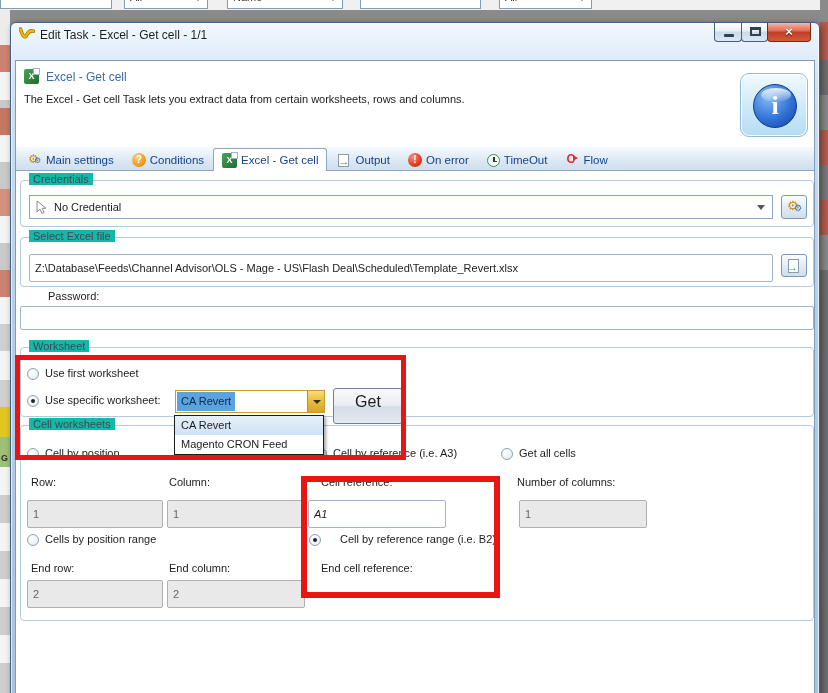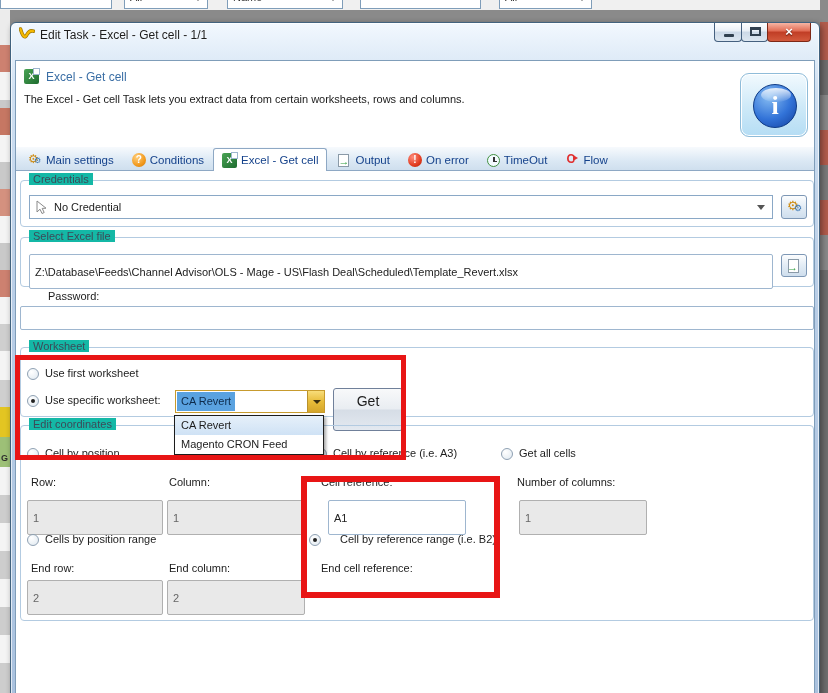--- a/index.html
+++ b/index.html
@@ -76,21 +76,21 @@
   .i-clock { border-radius:50%; width:13px; height:13px; background:#f3fbff; border:1.5px solid #3f8f3f; }
   .i-clock::before { content:""; position:absolute; left:5.5px; top:2.5px; width:1.5px; height:4.5px; background:#333; }
   .i-clock::after { content:""; position:absolute; left:5.5px; top:6px; width:4px; height:1.5px; background:#333; }
   .i-flow::before { content:"C"; position:absolute; left:1px; top:-1px; font-size:12px; font-weight:bold; color:#e03030; }
   .i-flow::after { content:""; position:absolute; right:1px; top:2px; width:0; height:0; border-top:3px solid transparent; border-bottom:3px solid transparent; border-left:5px solid #e03030; }
 
   
   .grp { position:absolute; border:1px solid #b3cbe1; border-radius:4px; }
   .grp-label { position:absolute; top:-8px; left:8px; background:#14b8a6; padding:0 4px; font-size:11px; color:#3c4a58; white-space:nowrap; }
   .lbl { position:absolute; font-size:11px; color:#1c1c1c; white-space:nowrap; }
-  .fld { position:absolute; height:35px; border:1px solid #9eb6cf; background:#fff; border-radius:2px;
+  .fld { position:absolute; height:28px; border:1px solid #9eb6cf; background:#fff; border-radius:2px;
     font-family:"Liberation Sans","DejaVu Sans",sans-serif; font-size:11px; color:#222; padding:0 5px; }
   .fld.dis { background:#e9e9e9; border-color:#b0b0b0; color:#666; }
   .radio { position:absolute; width:12px; height:12px; border:1px solid #8fa1b3; border-radius:50%;
     background:radial-gradient(circle at 35% 30%,#ffffff,#dfe8f0); }
   .radio.sel::after { content:""; position:absolute; left:3px; top:3px; width:4px; height:4px; border-radius:50%; background:#222; }
 
   .grp-cred { left:4px; top:119px; width:794px; height:47px; }
   .cred-combo { position:absolute; left:8px; top:14px; width:744px; height:24px; border:1px solid #8aa8c6; background:#fff; }
   .cred-combo .txt { position:absolute; left:24px; top:5px; font-size:11px; color:#222; }
   .cursor-svg { position:absolute; left:5px; top:4px; }
@@ -109,22 +109,22 @@
   .pwd-label { left:20px; top:229px;margin-left:12px; }
   .pwd-input { left:4px; top:245px; width:794px; height:24px; }
 
   .grp-ws { left:4px; top:286px; width:794px; height:70px; }
   .ws-combo { position:absolute; left:154px; top:42px; width:150px; height:23px; border:1px solid #c79b2e; background:#fff; }
   .ws-combo .seltext { position:absolute; left:1px; top:1px; height:19px; padding:3px 4px 0 4px; background:#5aa2e0; color:#0d2a4a; font-size:11px; white-space:nowrap; }
   .ws-combo .arrowbtn { position:absolute; right:0; top:0; width:17px; height:21px; border-left:1px solid #b8912c;
     background:linear-gradient(180deg,#f8dd7a,#e7bc3a 50%,#d4a52b); }
   .ws-combo .arrowbtn::after { content:""; position:absolute; left:5px; top:9px; width:0; height:0;
     border-left:4px solid transparent; border-right:4px solid transparent; border-top:4px solid #3a2f10; }
-  .get-btn { position:absolute; left:312px; top:40px; width:70px; height:43px; border:1px solid #70809a; border-radius:3px;
-    background:linear-gradient(180deg,#f8f9fa,#e9edf2 48%,#d6dde6 52%,#e3e9f0); font-size:14px; color:#1c1c1c; text-align:center; line-height:25px; }
+  .get-btn { position:absolute; left:312px; top:40px; width:70px; height:36px; border:1px solid #70809a; border-radius:3px;
+    background:linear-gradient(180deg,#f8f9fa,#e9edf2 48%,#d6dde6 52%,#e3e9f0); font-size:16px; color:#1c1c1c; text-align:center; line-height:25px; }
 
   .ws-drop { position:absolute; left:158px; top:354px; width:150px; background:#fff; border:1px solid #1c1c1c;
     box-shadow:2px 2px 3px rgba(0,0,0,.35); z-index:30; }
   .ws-item { height:19px; line-height:19px; padding-left:6px; font-size:11px; color:#1c1c1c; white-space:nowrap; }
   .ws-item.hl { background:linear-gradient(180deg,#e6f0fa,#cfe2f5); }
 
   .grp-cc { left:4px; top:364px; width:794px; height:196px; }
 
   
   .annot { position:absolute; z-index:60; border-style:solid; border-color:#e81515; }
@@ -241,37 +241,37 @@
       </div>
       <div class="get-btn">Get</div>
     </div>
 
     <div class="ws-drop">
       <div class="ws-item hl">CA Revert</div>
       <div class="ws-item">Magento CRON Feed</div>
     </div>
 
     <div class="grp grp-cc">
-      <span class="grp-label">Edit coordinates</span>
+      <span class="grp-label">Cell worksheets</span>
 
       <span class="radio" style="left:6px;top:22px"></span>
       <span class="lbl" style="left:24px;top:21px">Cell by position</span>
       <span class="radio" style="left:294px;top:22px"></span>
       <span class="lbl" style="left:312px;top:21px">Cell by reference (i.e. A3)</span>
       <span class="radio" style="left:480px;top:22px"></span>
       <span class="lbl" style="left:498px;top:21px">Get all cells</span>
 
       <span class="lbl" style="left:10px;top:50px">Row:</span>
       <span class="lbl" style="left:148px;top:50px">Column:</span>
       <span class="lbl" style="left:300px;top:50px">Cell reference:</span>
       <span class="lbl" style="left:496px;top:50px">Number of columns:</span>
 
       <input class="fld dis" style="left: 6px; top: 74px; width: 136px;" readonly="" value="1">
       <input class="fld dis" style="left: 146px; top: 74px; width: 138px;" readonly="" value="1">
-      <input class="fld" style="left: 307px; top: 74px; width: 138px;" readonly="" value="A1">
+      <input class="fld" style="left: 287px; top: 74px; width: 138px; font-style: italic;" readonly="" value="A1">
       <input class="fld dis" style="left: 498px; top: 74px; width: 128px;" readonly="" value="1">
 
       <span class="radio" style="left:6px;top:108px"></span>
       <span class="lbl" style="left:24px;top:107px">Cells by position range</span>
       <span class="radio sel" style="left:288px;top:108px"></span>
       <span class="lbl" style="left:319px;top:107px">Cell by reference range (i.e. B2)</span>
 
       <span class="lbl" style="left:10px;top:136px">End row:</span>
       <span class="lbl" style="left:148px;top:136px">End column:</span>
       <span class="lbl" style="left:300px;top:136px">End cell reference:</span>

